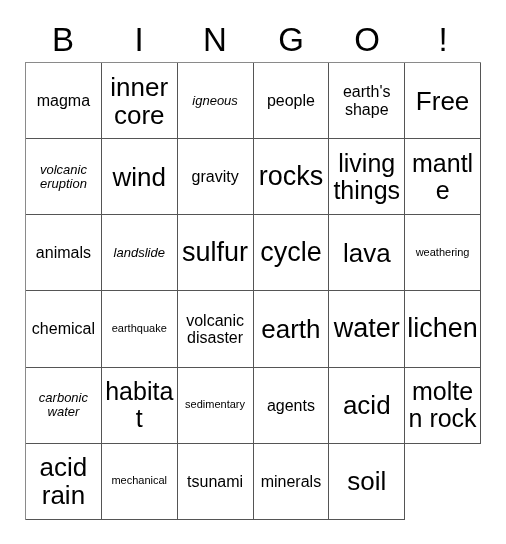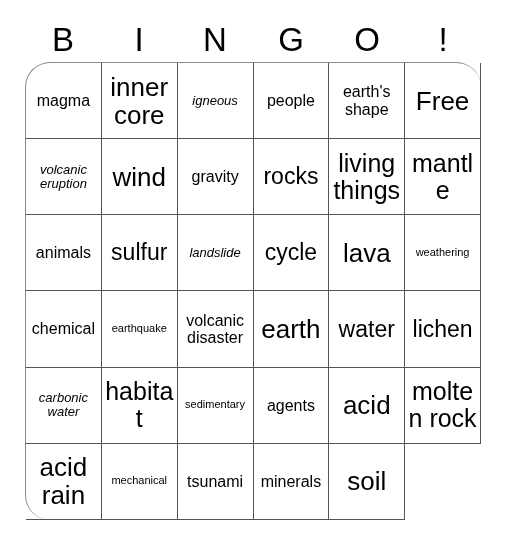--- a/index.html
+++ b/index.html
@@ -47,42 +47,41 @@
     top: 62px;
     width: 456px;
     height: 458px;
     box-sizing: border-box;
     border-top: 1px solid #8a8a8a;
     border-left: 1px solid #8a8a8a;
     display: grid;
     grid-template-columns: repeat(6, 1fr);
     grid-template-rows: repeat(6, 1fr);
     background: #ffffff;
-    border-radius: 25px;
   }
   .cell {
     box-sizing: border-box;
     border-right: 1px solid #555555;
     border-bottom: 1px solid #555555;
     display: flex;
     align-items: center;
     justify-content: center;
     text-align: center;
     padding: 1px 2px;
     overflow: hidden;
     line-height: 1.08;
     word-break: break-word;
     hyphens: none;
   }
   
   .fs-xs  { font-size: 11px; }
   .fs-s   { font-size: 13px; font-style: italic; }
   .fs-m   { font-size: 16px; }
   .fs-l   { font-size: 25px; }
-  .fs-xl  { font-size: 23px; }
+  .fs-xl  { font-size: 27px; }
   .fs-xxl { font-size: 26px; }
 </style>
 </head>
 <body>
 
 <div id="card">
 
   <div id="header-row">
       <div class="header-letter">B</div>
       <div class="header-letter">I</div>
@@ -99,22 +98,22 @@
       <div class="cell fs-m">people</div>
       <div class="cell fs-m">earth's shape</div>
       <div class="cell fs-xxl">Free</div>
       <div class="cell fs-s">volcanic eruption</div>
       <div class="cell fs-xxl">wind</div>
       <div class="cell fs-m">gravity</div>
       <div class="cell fs-xl">rocks</div>
       <div class="cell fs-l">living things</div>
       <div class="cell fs-l">mantle</div>
       <div class="cell fs-m">animals</div>
+      <div class="cell fs-s">landslide</div>
       <div class="cell fs-xl">sulfur</div>
-      <div class="cell fs-s">landslide</div>
       <div class="cell fs-xl">cycle</div>
       <div class="cell fs-xxl">lava</div>
       <div class="cell fs-xs">weathering</div>
       <div class="cell fs-m">chemical</div>
       <div class="cell fs-xs">earthquake</div>
       <div class="cell fs-m">volcanic disaster</div>
       <div class="cell fs-xxl">earth</div>
       <div class="cell fs-xl">water</div>
       <div class="cell fs-xl">lichen</div>
       <div class="cell fs-s">carbonic water</div>

